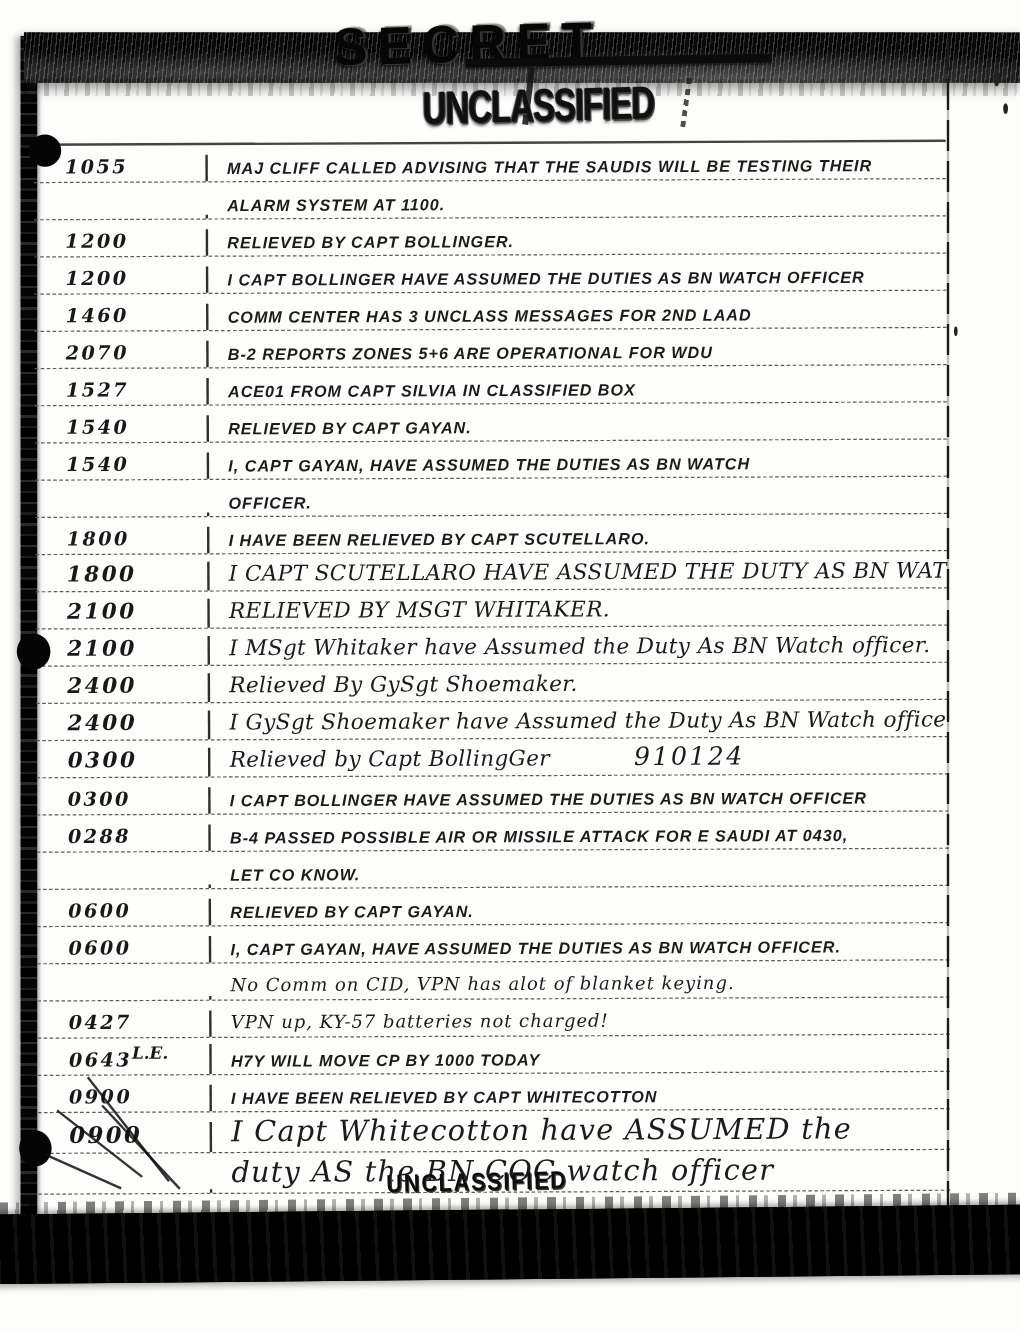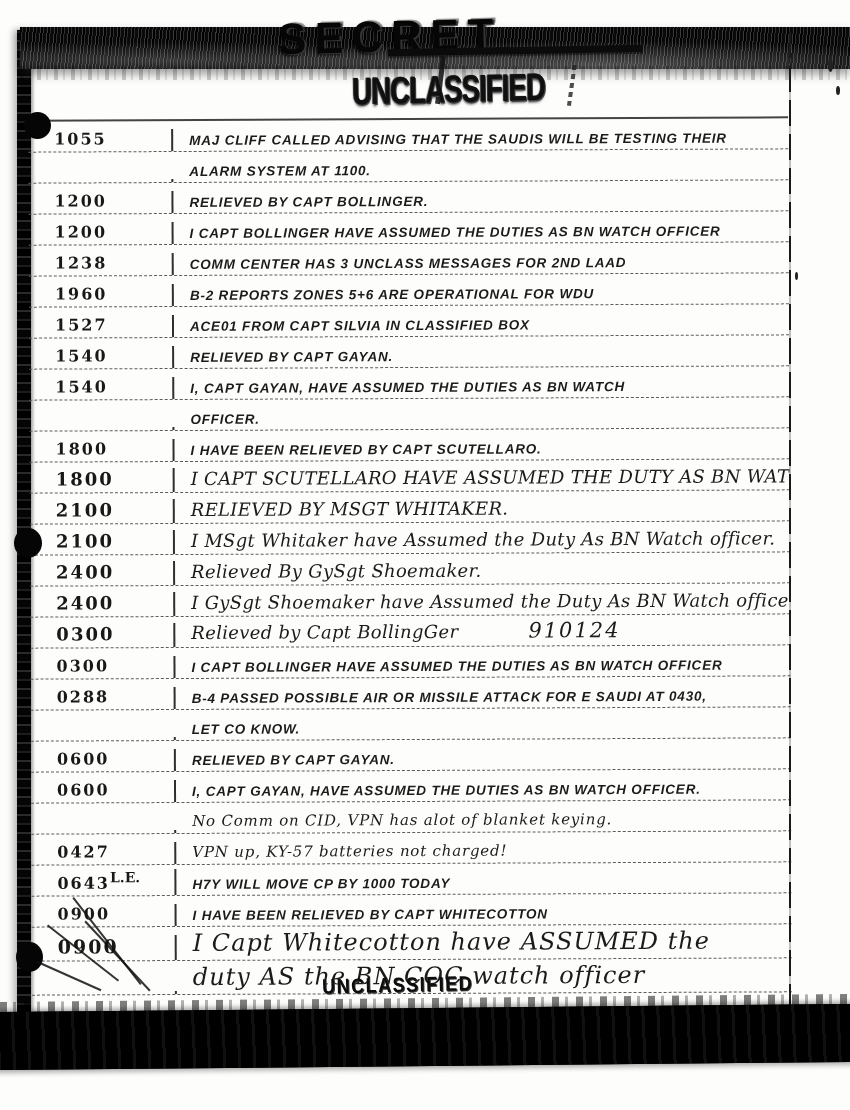--- a/index.html
+++ b/index.html
@@ -76,21 +76,21 @@
     display:flex; align-items:flex-end;
     border-bottom:1px dashed #5c5c5c;
     min-height:30px;
     position:relative;
   }
   .cell{box-sizing:border-box;}
   .time{
     width:145px; flex:0 0 145px;
     border-right:2px solid #2f2f2f;
     padding:0 0 3px 26px;
-    font-weight:bold; font-size:16px;
+    font-style:italic; font-weight:bold; font-size:16px;
     letter-spacing:2px;
     font-family:"DejaVu Serif", serif;
     color:#181818;
   }
   .time sup{font-size:14px; letter-spacing:0; vertical-align:super;}
   .text{
     flex:1; padding:0 6px 3px 16px;
     font-size:13.5px; font-weight:bold; letter-spacing:.8px;
     font-style:italic;
     color:#1b1b1b;
@@ -181,25 +181,25 @@
       </div>
       <div class="row hand-print">
         <div class="cell time">1200</div>
         <div class="cell text">RELIEVED BY CAPT BOLLINGER.</div>
       </div>
       <div class="row hand-print">
         <div class="cell time">1200</div>
         <div class="cell text">I CAPT BOLLINGER HAVE ASSUMED THE DUTIES AS BN WATCH OFFICER</div>
       </div>
       <div class="row hand-print">
-        <div class="cell time">1238</div>
+        <div class="cell time">1460</div>
         <div class="cell text">COMM CENTER HAS 3 UNCLASS MESSAGES FOR 2ND LAAD</div>
       </div>
       <div class="row hand-print">
-        <div class="cell time">1960</div>
+        <div class="cell time">2070</div>
         <div class="cell text">B-2 REPORTS ZONES 5+6 ARE OPERATIONAL FOR WDU</div>
       </div>
       <div class="row hand-print">
         <div class="cell time">1527</div>
         <div class="cell text">ACE01 FROM CAPT SILVIA IN CLASSIFIED BOX</div>
       </div>
       <div class="row hand-print">
         <div class="cell time">1540</div>
         <div class="cell text">RELIEVED BY CAPT GAYAN.</div>
       </div>

